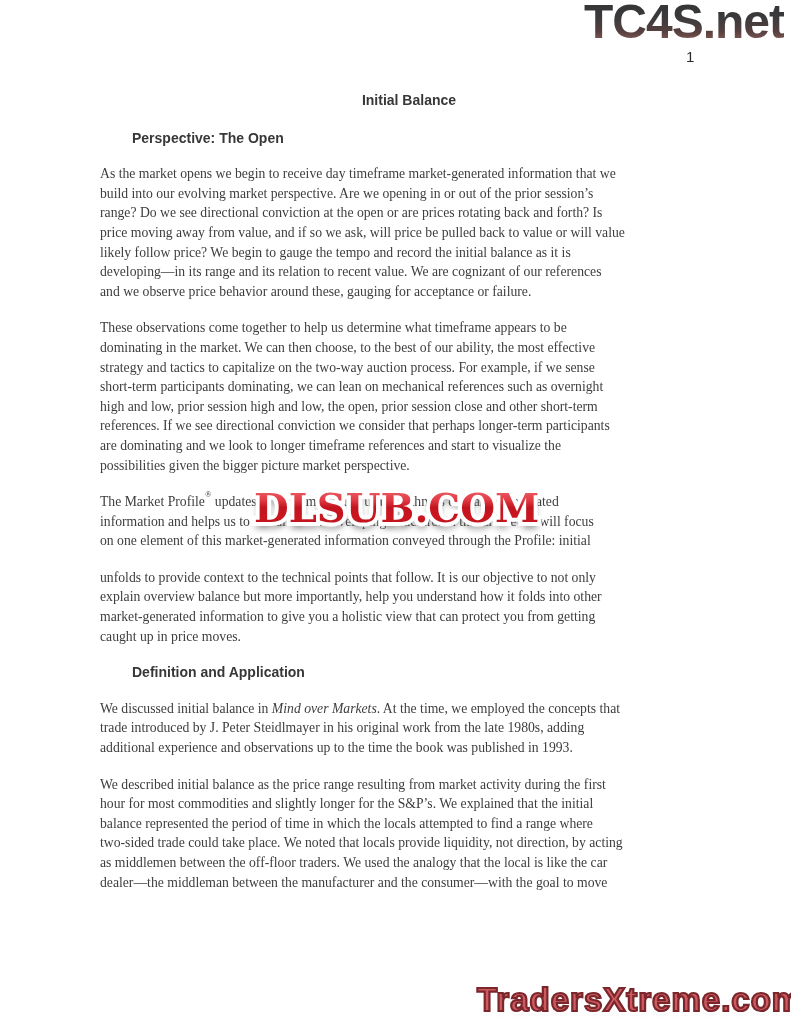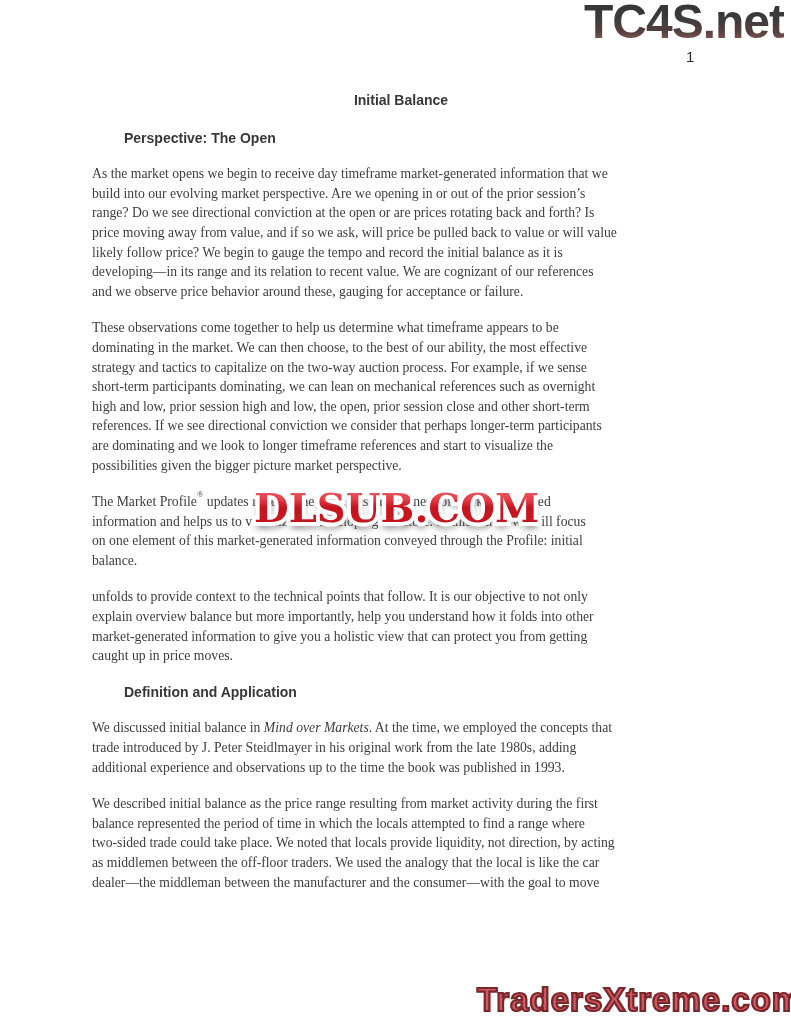--- a/index.html
+++ b/index.html
@@ -12,21 +12,21 @@
   .logo {
     position:absolute; top:-6px; right:7px;
     font-size:48px; font-weight:bold; letter-spacing:-1px; white-space:nowrap;
     background:linear-gradient(180deg,#323234 0%,#3a3a3c 42%,#55403f 68%,#8a5c59 88%,#a07a74 100%);
     -webkit-background-clip:text; background-clip:text;
     color:transparent; -webkit-text-fill-color:transparent;
   }
   .page-number { position:absolute; top:48px; left:686px; font-size:15px; color:#2c2c2c; }
 
   
-  .doc { position:absolute; left:92px; top:91px; width:618px; }
+  .doc { position:absolute; left:100px; top:91px; width:618px; }
   .doc-title { text-align:center; font-weight:bold; font-size:14px; line-height:19.6px; color:#373737; margin:0 0 18px 0; }
   .doc-heading { font-weight:bold; font-size:14px; line-height:19.6px; color:#373737; margin:0 0 16px 0;padding-left:32px; }
   .doc-para { margin:0 0 17px 0; }
   .text-line { font-size:13.7px; line-height:19.6px; white-space:nowrap;font-family:Liberation Serif, serif; }
   .text-line i { font-style:italic; }
   sup.reg { font-size:8.5px; line-height:0; position:relative; top:-4px; }
 
   
   .wm { position:absolute; white-space:nowrap; }
   .wm > span { position:absolute; left:0; top:0; white-space:nowrap; }
@@ -83,36 +83,36 @@
           <div class="text-line">short-term participants dominating, we can lean on mechanical references such as overnight</div>
           <div class="text-line">high and low, prior session high and low, the open, prior session close and other short-term</div>
           <div class="text-line">references. If we see directional conviction we consider that perhaps longer-term participants</div>
           <div class="text-line">are dominating and we look to longer timeframe references and start to visualize the</div>
           <div class="text-line">possibilities given the bigger picture market perspective.</div>
         </div>
         <div class="doc-para">
           <div class="text-line">The Market Profile<sup class="reg">®</sup> updates in real time giving us the richness of market-generated</div>
           <div class="text-line">information and helps us to visualize the developing structure. In this article we will focus</div>
           <div class="text-line">on one element of this market-generated information conveyed through the Profile: initial</div>
-          <div class="text-line">balance.</div>
         </div>
         <div class="doc-para">
           <div class="text-line">unfolds to provide context to the technical points that follow. It is our objective to not only</div>
           <div class="text-line">explain overview balance but more importantly, help you understand how it folds into other</div>
           <div class="text-line">market-generated information to give you a holistic view that can protect you from getting</div>
           <div class="text-line">caught up in price moves.</div>
         </div>
         <div class="doc-heading">Definition and Application</div>
         <div class="doc-para">
           <div class="text-line">We discussed initial balance in <i>Mind over Markets</i>. At the time, we employed the concepts that</div>
           <div class="text-line">trade introduced by J. Peter Steidlmayer in his original work from the late 1980s, adding</div>
           <div class="text-line">additional experience and observations up to the time the book was published in 1993.</div>
         </div>
         <div class="doc-para">
           <div class="text-line">We described initial balance as the price range resulting from market activity during the first</div>
+          <div class="text-line">hour for most commodities and slightly longer for the S&amp;P’s. We explained that the initial</div>
           <div class="text-line">balance represented the period of time in which the locals attempted to find a range where</div>
           <div class="text-line">two-sided trade could take place. We noted that locals provide liquidity, not direction, by acting</div>
           <div class="text-line">as middlemen between the off-floor traders. We used the analogy that the local is like the car</div>
           <div class="text-line">dealer—the middleman between the manufacturer and the consumer—with the goal to move</div>
         </div>
       </div>
   </div>
 
   <div class="wm wm-dlsub">
     <span class="wm-outline">DLSUB.COM</span>

